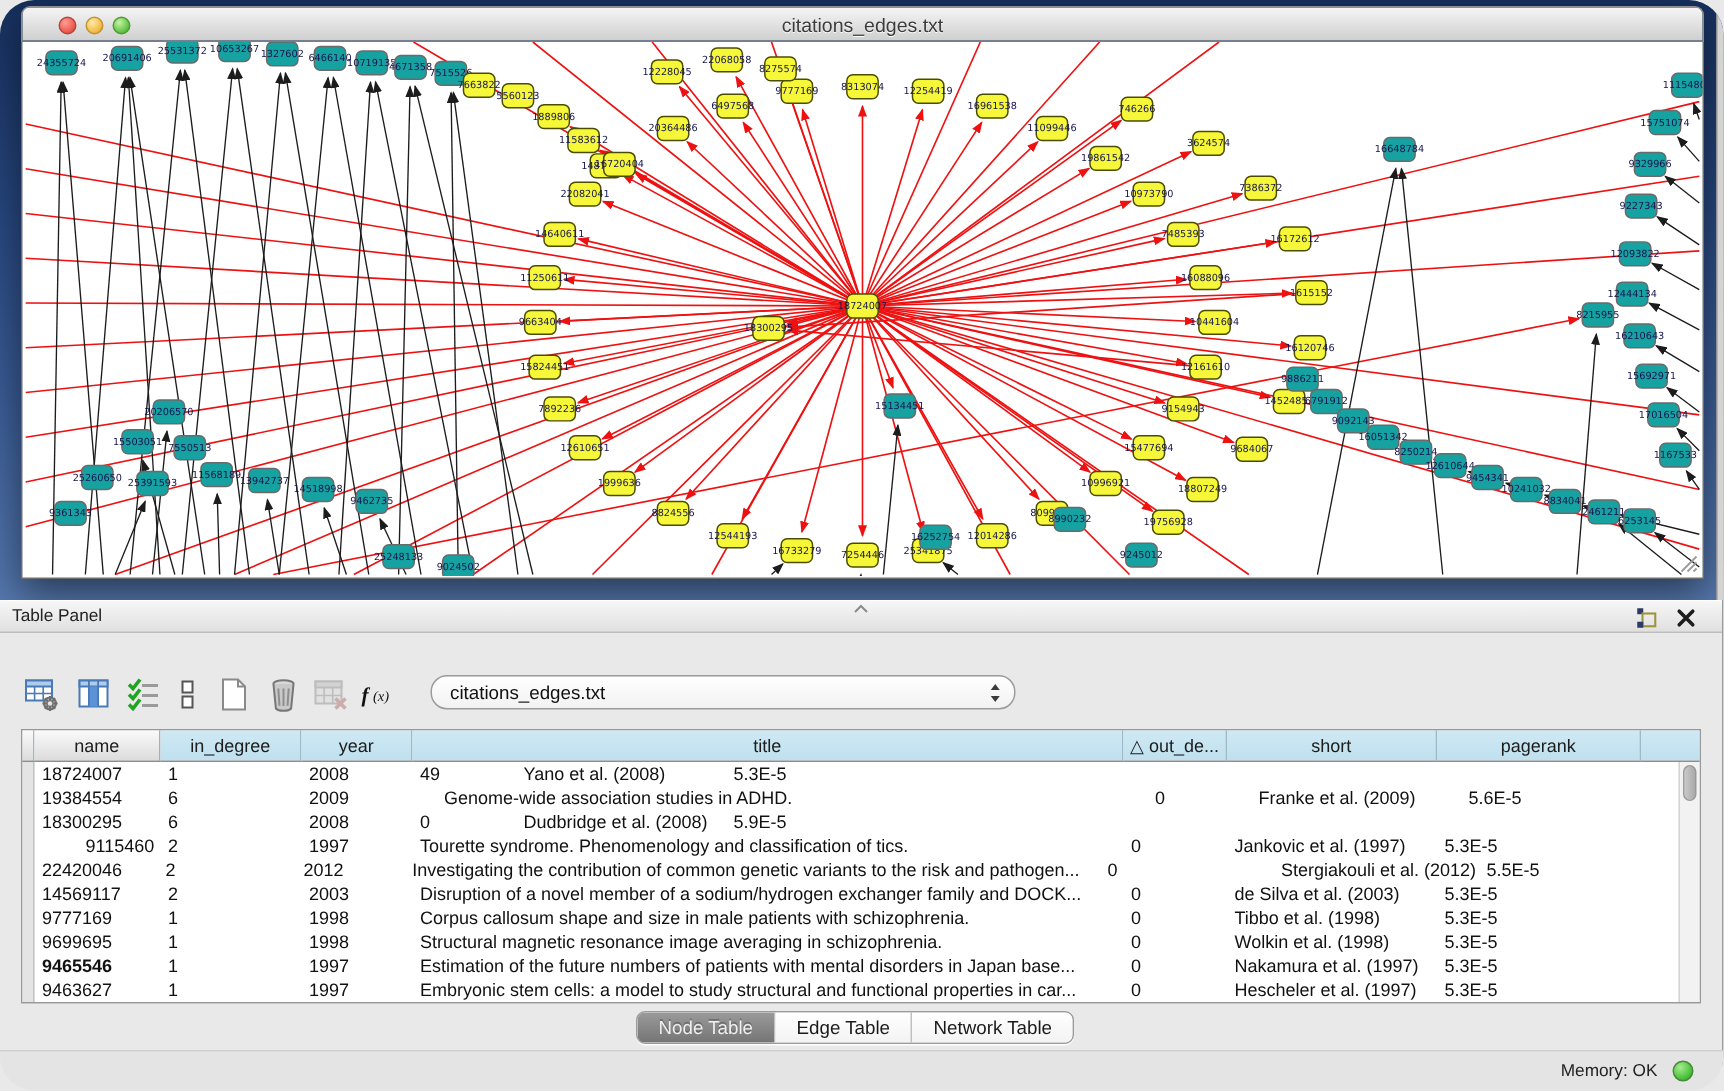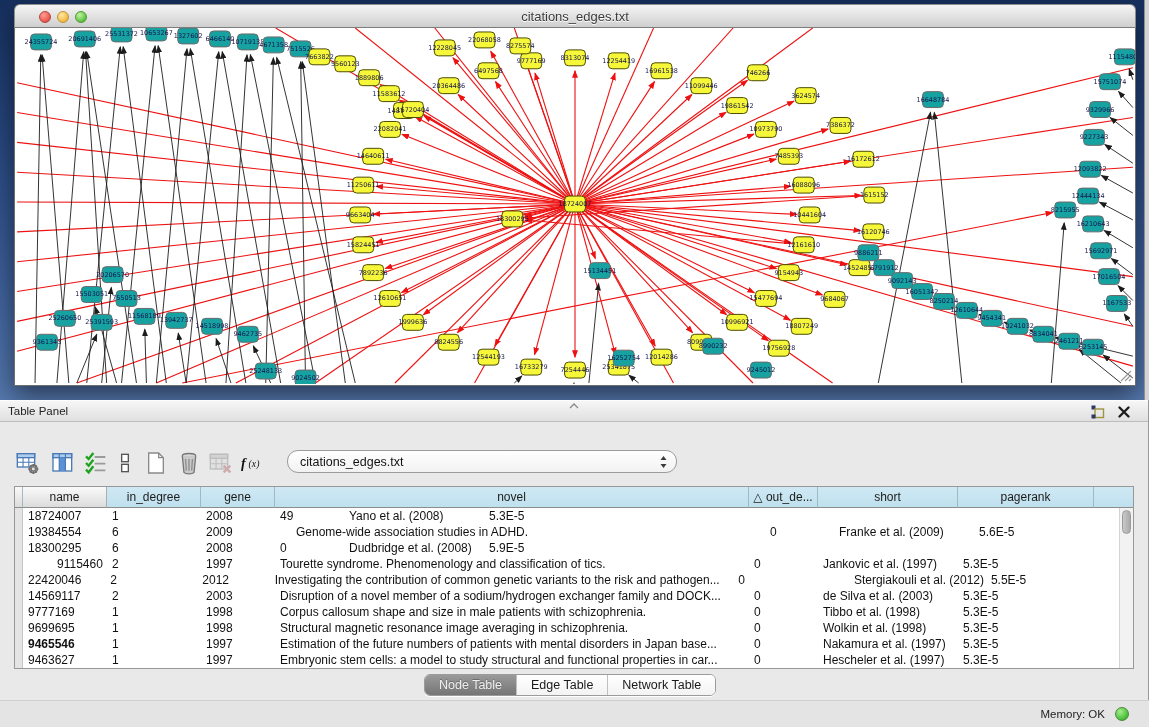--- a/index.html
+++ b/index.html
@@ -1,18 +1,18 @@
 <!DOCTYPE html>
 <html><head>
 <meta charset="utf-8">
 <style>
   html,body{margin:0;padding:0;background:#e9e9e9;}
   *{box-sizing:border-box;}
   #stage{position:relative;width:1149px;height:727px;overflow:hidden;
-         font-family:"Liberation Sans","DejaVu Sans",sans-serif;color:#1a1a1a;}
+         font-family:"Liberation Sans","DejaVu Sans",sans-serif;color:#1a1a1a;border-radius:23px;}
 
   
   #desktop{position:absolute;left:0;top:0;width:1149px;height:400px;
            background:linear-gradient(#16305e,#27477f 35%,#3d5f99 70%,#5578ae);}
   #right-sliver{position:absolute;left:1144px;top:0;width:5px;height:400px;
                 background:#d4d4d4;border-left:1px solid #8f8f8f;}
   #net-window{position:absolute;left:14px;top:4px;width:1122px;height:382px;
               border-radius:6px 6px 0 0;box-shadow:0 10px 26px rgba(0,0,0,.5);}
   #titlebar{position:absolute;left:0;top:0;width:100%;height:24px;
             background:linear-gradient(#f5f5f5,#cfcfcf);
@@ -738,22 +738,22 @@
         </svg>
       </div>
     </div>
 
     <div id="node-table">
       <div id="table-header">
         <div class="corner"></div>
 
       <div class="th th-name" style="width: 84px;">name</div>
           <div class="th" style="width: 94px;">in_degree</div>
-          <div class="th" style="width: 74px;">gene</div>
-          <div class="th" style="width: 474px;">novel</div>
+          <div class="th" style="width: 74px;">year</div>
+          <div class="th" style="width: 474px;">title</div>
           <div class="th" style="width: 69px;">△ out_de...</div>
           <div class="th" style="width: 140px;">short</div>
           <div class="th" style="width: 136px;">pagerank</div>
           <div class="th th-fill"></div>
         </div>
       <div id="rowstrip"></div>
       <div id="table-body">
           <div class="tr">
             <div class="td" style="width: 84px;">18724007</div>
             <div class="td" style="width: 94px;">1</div>

